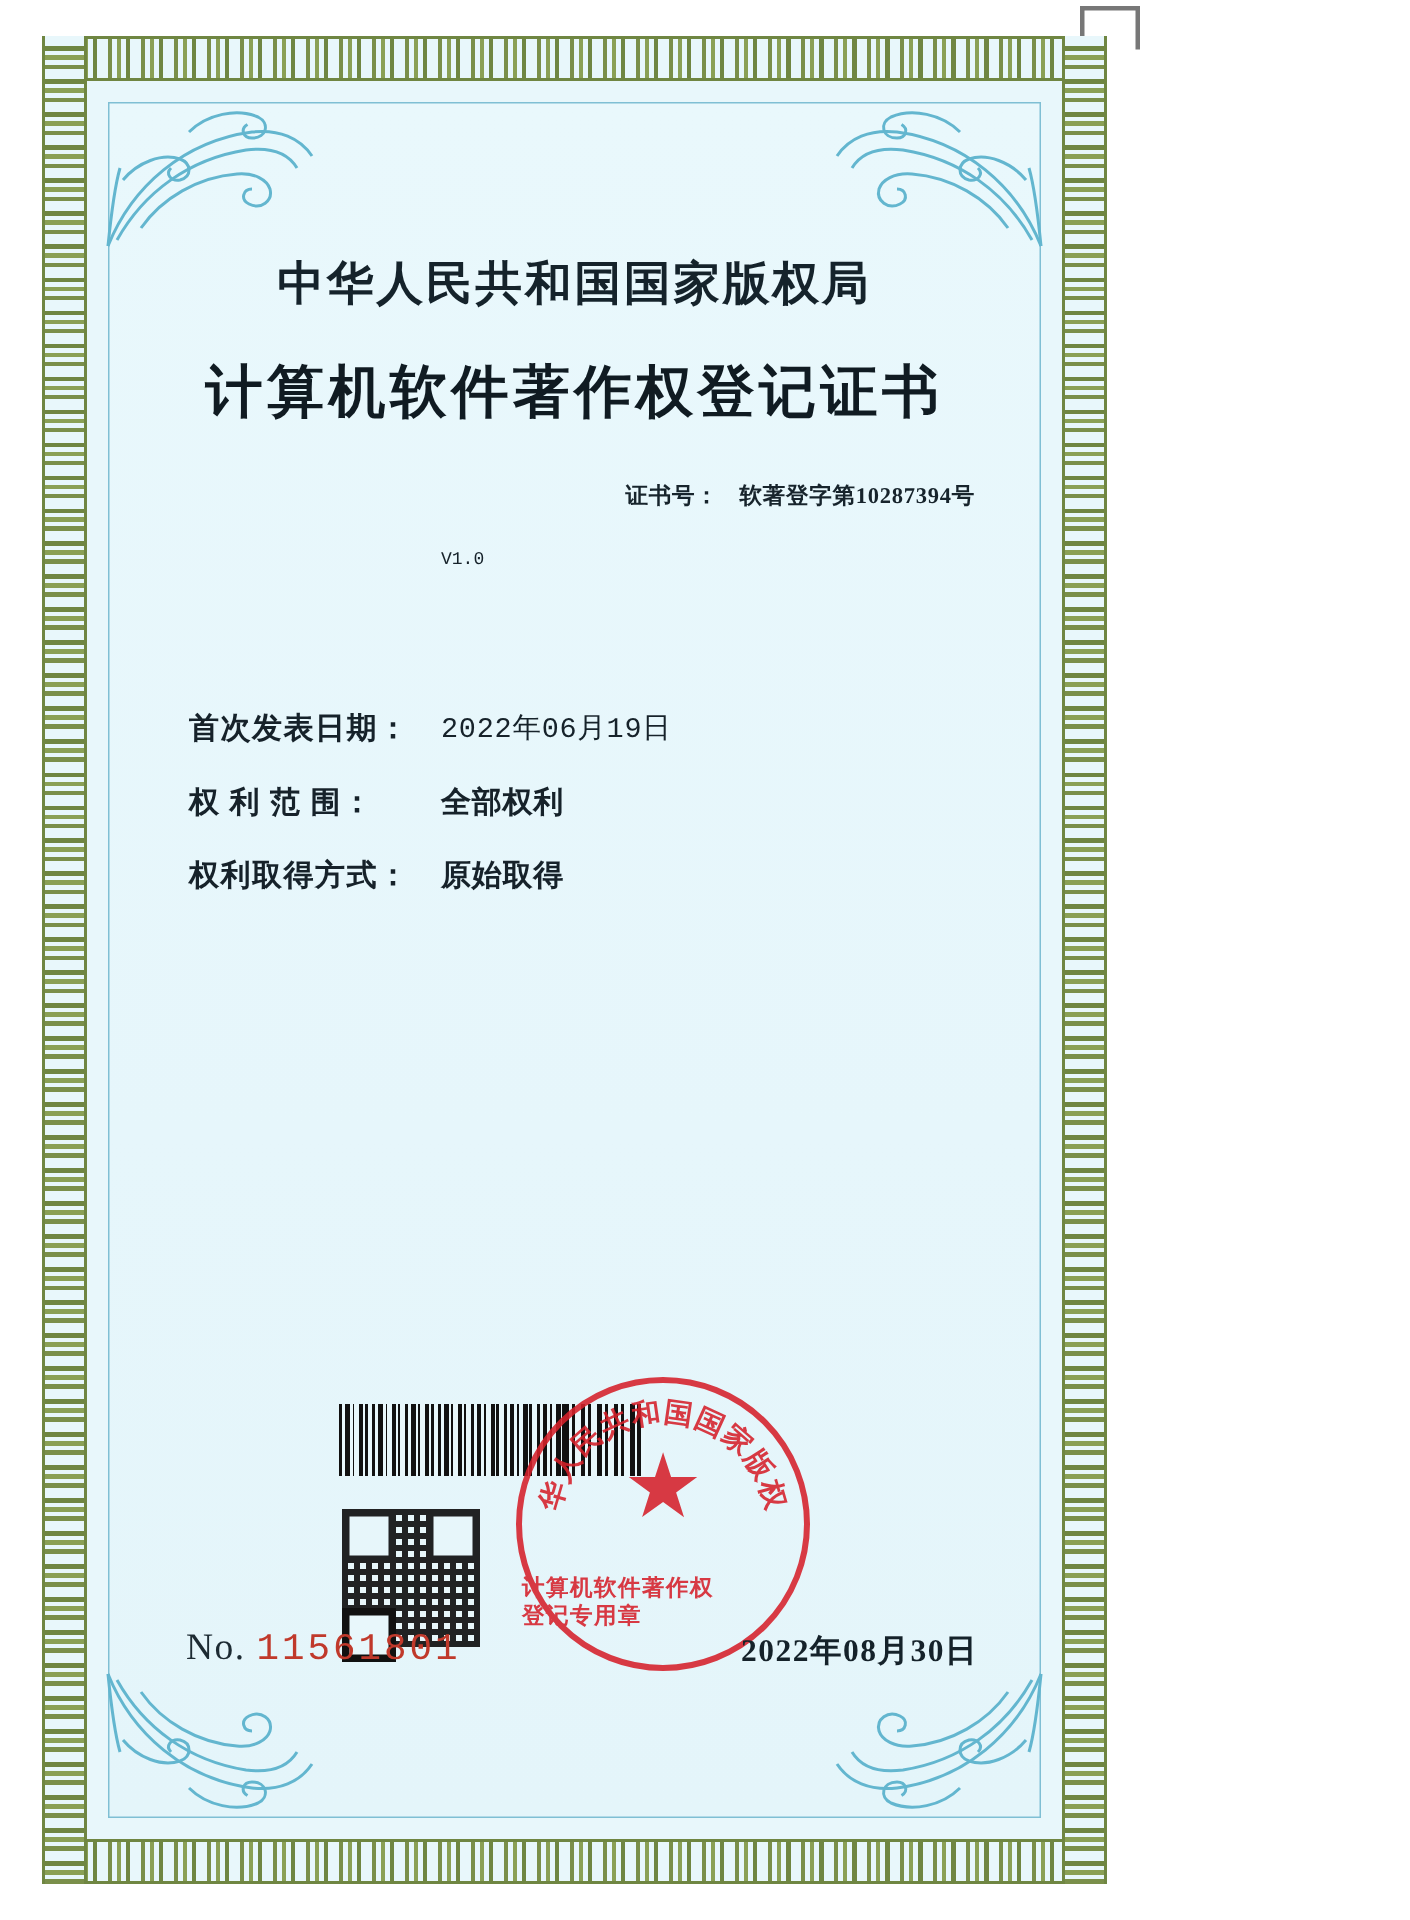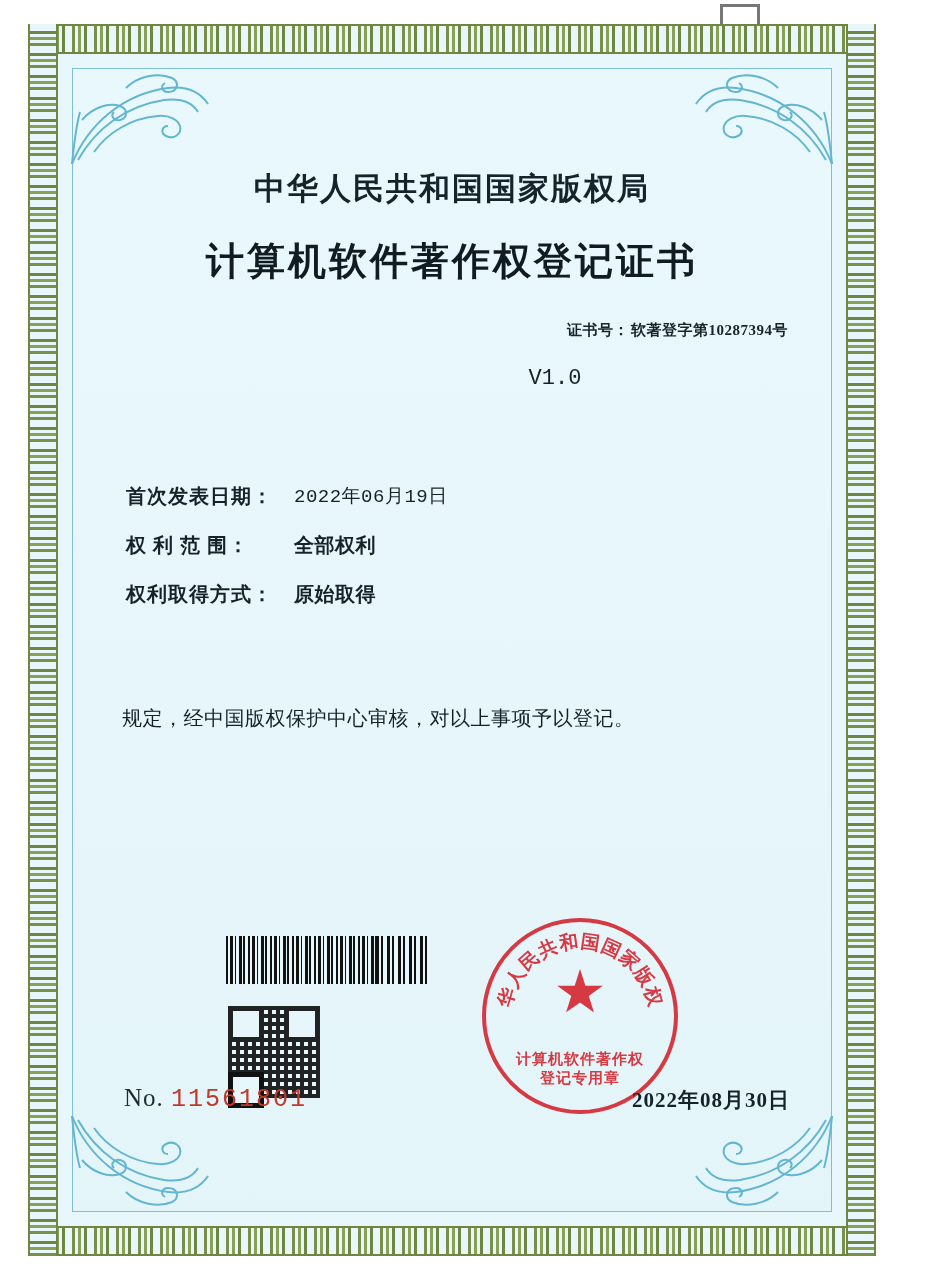--- a/index.html
+++ b/index.html
@@ -33,21 +33,21 @@
     border-left: 3px solid #4a4a4a;
     border-right: 3px solid #4a4a4a;
     opacity: .75;
   }
 
   
   .cert {
     position: absolute;
     left: 28px;
     top: 24px;
-    width: 848px;
+    width: 710px;
     height: 1232px;
     background: #e8f7fb;
     box-sizing: border-box;
   }
 
   
   .greek-band {
     position: absolute;
     box-sizing: border-box;
   }
@@ -135,21 +135,21 @@
 
   .cert-no {
     text-align: right;
     font-size: 15px;
     font-weight: bold;
     color: #17242c;
     margin-top: 34px;
     padding-right: 28px;
     letter-spacing: .5px;
   }
-  .cert-no .lbl { margin-right: 2px; }
+  .cert-no .lbl { margin-right: 14px; }
 
   .field-block { margin-top: 26px; padding-left: 38px; }
   .field-row {
     display: flex;
     align-items: flex-start;
     font-size: 20px;
     color: #16222a;
     margin-bottom: 8px;
   }
   .field-label {
@@ -164,24 +164,23 @@
     letter-spacing: .5px;
   }
   .field-value.mono {
     font-family: "Liberation Mono", "DejaVu Sans Mono", monospace;
     font-weight: normal;
     font-size: 19px;
   }
   .sub-value {
     padding-left: 168px;
     font-family: "Liberation Mono", "DejaVu Sans Mono", monospace;
-    font-size: 22px;
+    font-size: 12px;
     color: #16222a;
     margin-top: 2px;
-    text-align: center;
   }
 
   .gap-lg { height: 46px; }
 
   .field-row.spaced { margin-bottom: 22px; }
 
   .paragraph {
     margin-top: 44px;
     padding: 0 26px 0 34px;
     font-size: 20px;
@@ -268,21 +267,20 @@
     color: #d6202a;
   }
   .seal .arc-text {
     position: absolute;
     left: 0; top: 0; width: 100%; height: 100%;
   }
   .seal .bottom-text {
     position: absolute;
     left: 0; right: 0;
     bottom: 22px;
-    text-align: center;
     font-size: 15px;
     font-weight: bold;
     line-height: 19px;
     letter-spacing: 1px;
   }
 
   .footer {
     position: absolute;
     left: 36px; right: 26px;
     bottom: 86px;
@@ -396,21 +394,20 @@
         <div class="field-row spaced">
           <span class="field-label">权利取得方式：</span>
           <span class="field-value">原始取得</span>
         </div>
 
 
       </div>
 
       <div class="paragraph">
         <span class="indent"></span><br>
-        <span>规定，经中国版权保护中心审核，对以上事项予以登记。</span>
       </div>
 
       <div class="barcode"></div>
       <div class="barcode-2"></div>
       <div class="qr"></div>
       <div class="qr-bl"></div>
 
       <div class="seal">
         <svg class="arc-text" viewBox="0 0 188 188">
           <defs>

